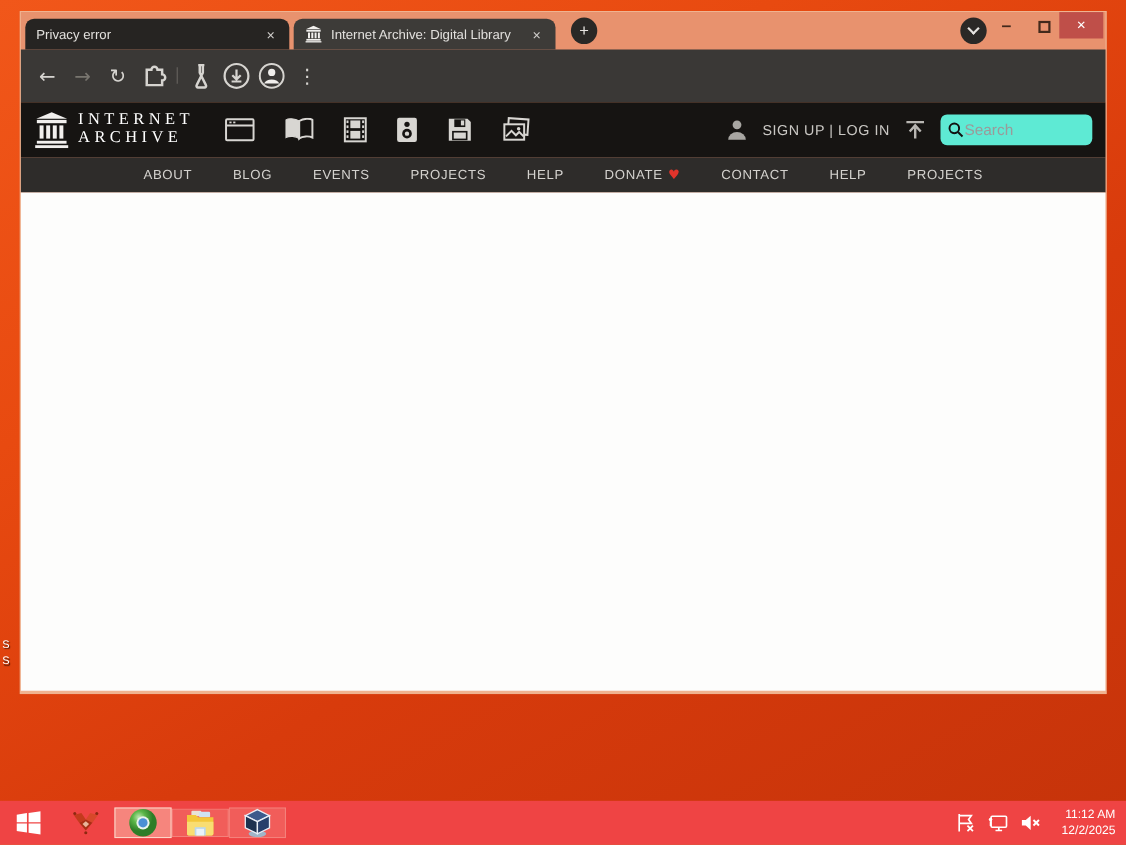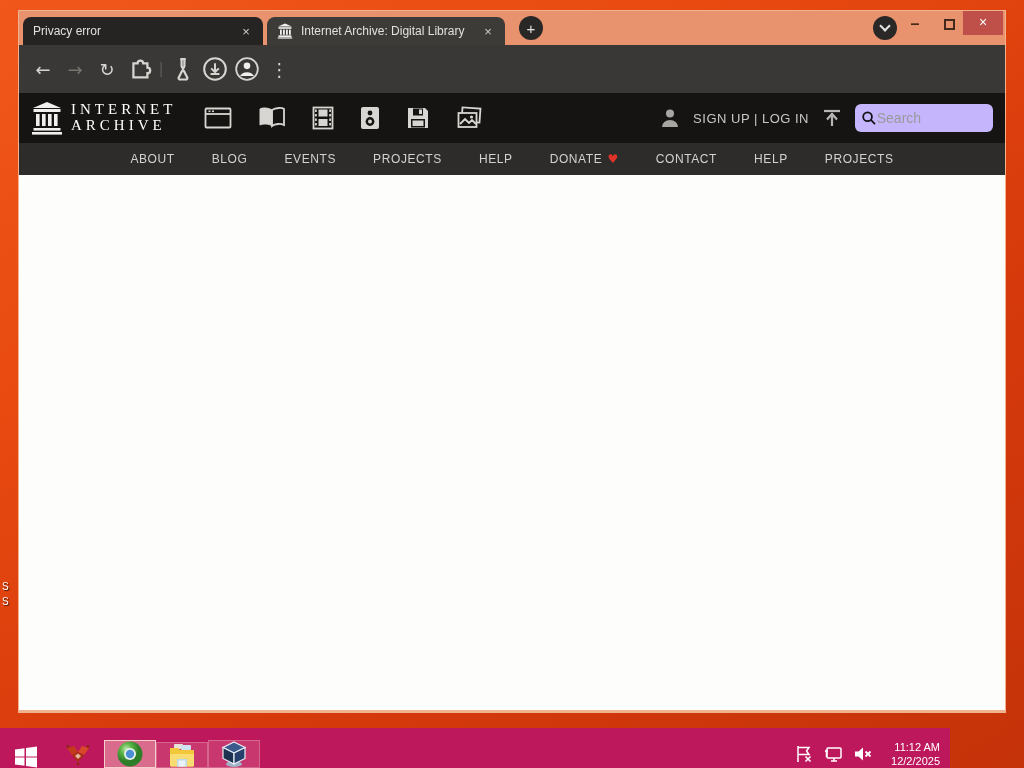--- a/index.html
+++ b/index.html
@@ -6,21 +6,21 @@
   html,body { width:1024px; height:768px; overflow:hidden;
     font-family:"Liberation Sans", sans-serif; }
   body { position:relative;
     background:linear-gradient(150deg,#f1571a 0%,#e84a10 30%,#d83b0c 60%,#c5330a 100%); }
 
   
   .desktop-frag { position:absolute; left:2px; color:#fff; font-size:10px;
     text-shadow:1px 1px 1px rgba(0,0,0,.7); }
 
   
-  .browser { position:absolute; left:18px; top:10px; width:988px; height:703px;
+  .browser { position:absolute; left:18px; top:10px; width:988px; height:621px;
     background:#e8926e; border:1px solid #f0b390; border-bottom-width:3px;
     display:flex; flex-direction:column; }
 
   
   .tabstrip { position:relative; height:34px; flex:none; }
   .tab { position:absolute; top:6px; height:28px; border-radius:8px 8px 0 0;
     display:flex; align-items:center; padding:0 8px 0 10px; font-size:12px;
     color:#e2e0dd; cursor:default; }
   .tab-title { flex:1; overflow:hidden; white-space:nowrap; text-overflow:ellipsis; }
   .tab-close { width:18px; height:18px; border-radius:50%; flex:none;
@@ -61,39 +61,39 @@
   
   .ia-header { height:50px; flex:none; background:#161412; display:flex;
     align-items:center; padding:0 12px; }
   .ia-logo { display:flex; align-items:center; gap:8px; }
   .ia-wordmark { color:#fff; font-family:"Liberation Serif", serif;
     font-size:15px; font-weight:normal; letter-spacing:4px; line-height:1.05; }
   .media-icons { display:flex; gap:26px; margin-left:28px; align-items:center; }
   .media-icons svg { display:block; }
   .ia-right { margin-left:auto; display:flex; align-items:center; gap:12px;justify-content:flex-end; }
   .ia-account { color:#c9c7c3; font-size:13px; letter-spacing:.5px; }
-  .ia-search { width:138px; height:28px; background:#c4b5fd; border-radius:6px;
+  .ia-search { width:138px; height:28px; background:#5eead4; border-radius:6px;
     display:flex; align-items:center; padding:0 6px; }
   .ia-search input { border:none; outline:none; width:100%; font-size:14px;
     color:#333; background:transparent; font-family:"Liberation Sans",sans-serif; }
   .ia-search input::placeholder { color:#9a9a9a; }
 
   
   .ia-nav { height:32px; flex:none; background:#2e2c2a; display:flex;
     align-items:center; justify-content:center; gap:37px; }
   .ia-nav a { color:#d4d2ce; font-size:12px; letter-spacing:.6px;
     text-decoration:none; display:flex; gap:5px; }
   .heart { color:#e0342b; font-family:"DejaVu Sans",sans-serif; font-size:12px; }
 
   
   .page { flex:1; background:#fdfdfc; }
 
   
-  .taskbar { position:absolute; left:0; bottom:0; width:950px; height:40px;
-    background:#be185d; display:flex; align-items:flex-end; }
+  .taskbar { position:absolute; left:0; bottom:0; width:1024px; height:40px;
+    background:#ef4444; display:flex; align-items:center; }
   .tb-tile { width:52px; display:flex; align-items:center; justify-content:center; }
   .tb-tile.active { background:rgba(255,225,205,.42);
     box-shadow:inset 0 0 0 1px rgba(255,240,225,.75); }
   .tb-tile.subtle { background:rgba(255,225,205,.16);
     box-shadow:inset 0 0 0 1px rgba(255,240,225,.25); }
   .task-sep { width:1px; background:rgba(255,230,210,.55); margin:4px 2px; }
   .tray { margin-left:auto; display:flex; align-items:center; gap:10px;
     padding-right:10px; }
   .clock { color:#fff; font-size:11px; line-height:14px; text-align:right;
     padding-left:8px; }

